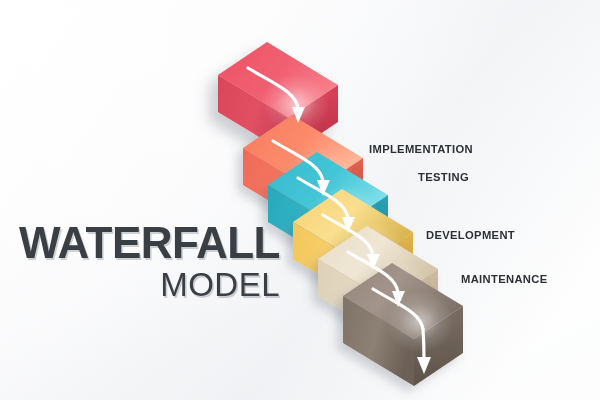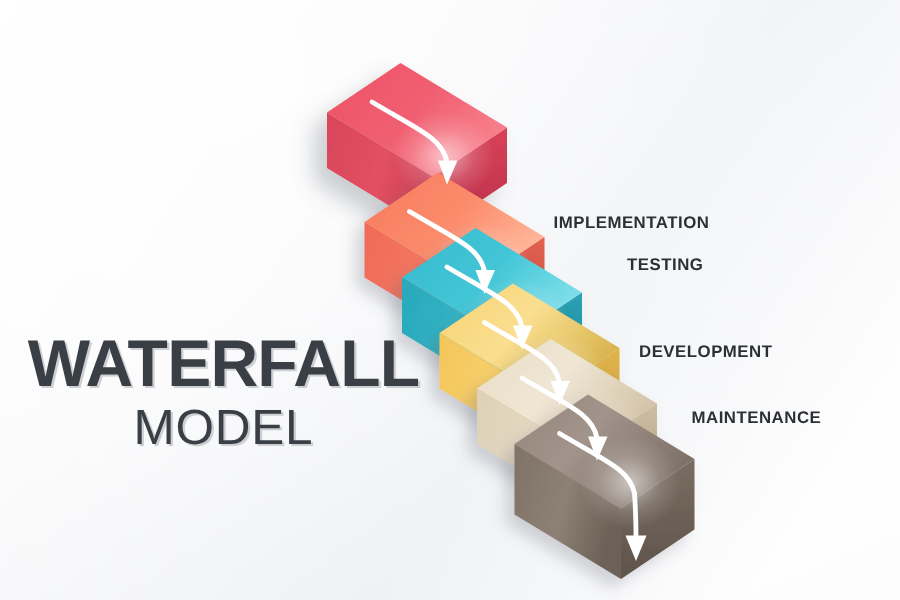--- a/index.html
+++ b/index.html
@@ -34,21 +34,21 @@
         rgba(255,255,255,0.9) 88%);
     pointer-events: none;
   }
 
   
   #title-block {
     position: absolute;
     left: 18px;
     top: 222px;
     width: 262px;
-    text-align: center;
+    text-align: right;
     user-select: none;
   }
   #title-main {
     display: block;
     font-size: 44px;
     line-height: 0.96;
     font-weight: bold;
     letter-spacing: -0.5px;
     color: #3a3f45;
     text-shadow: 1.5px 1.5px 0 rgba(150,155,162,0.45);

